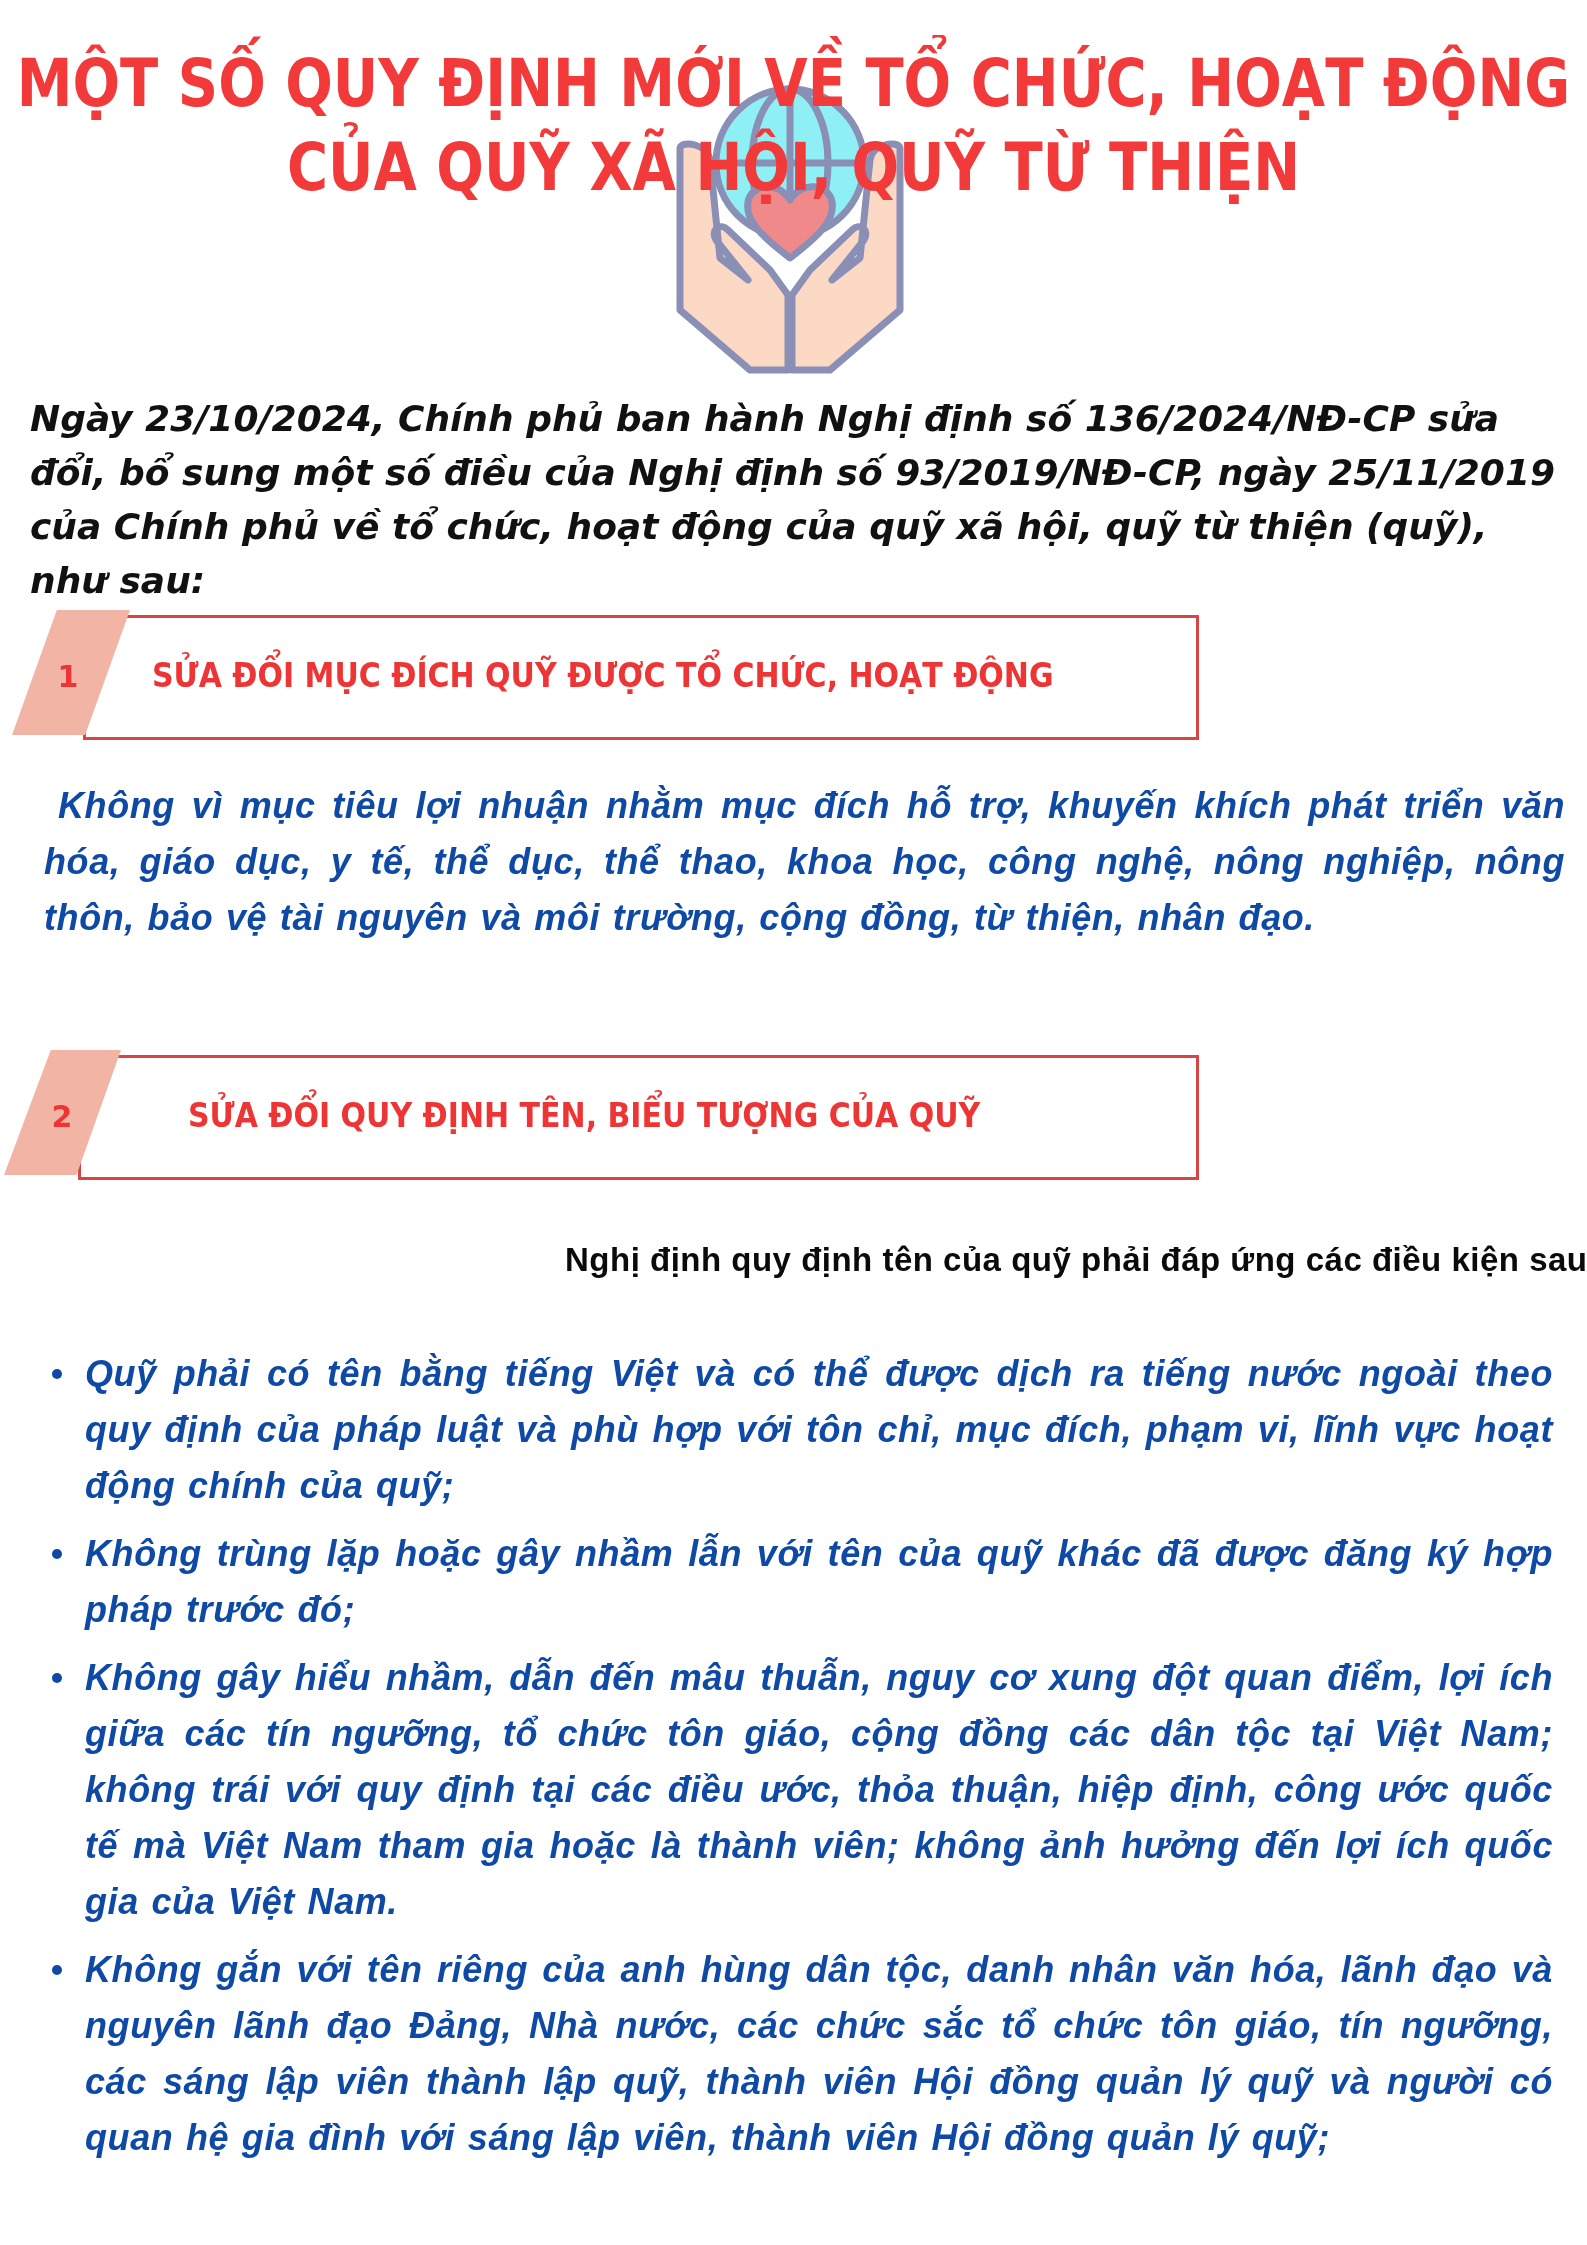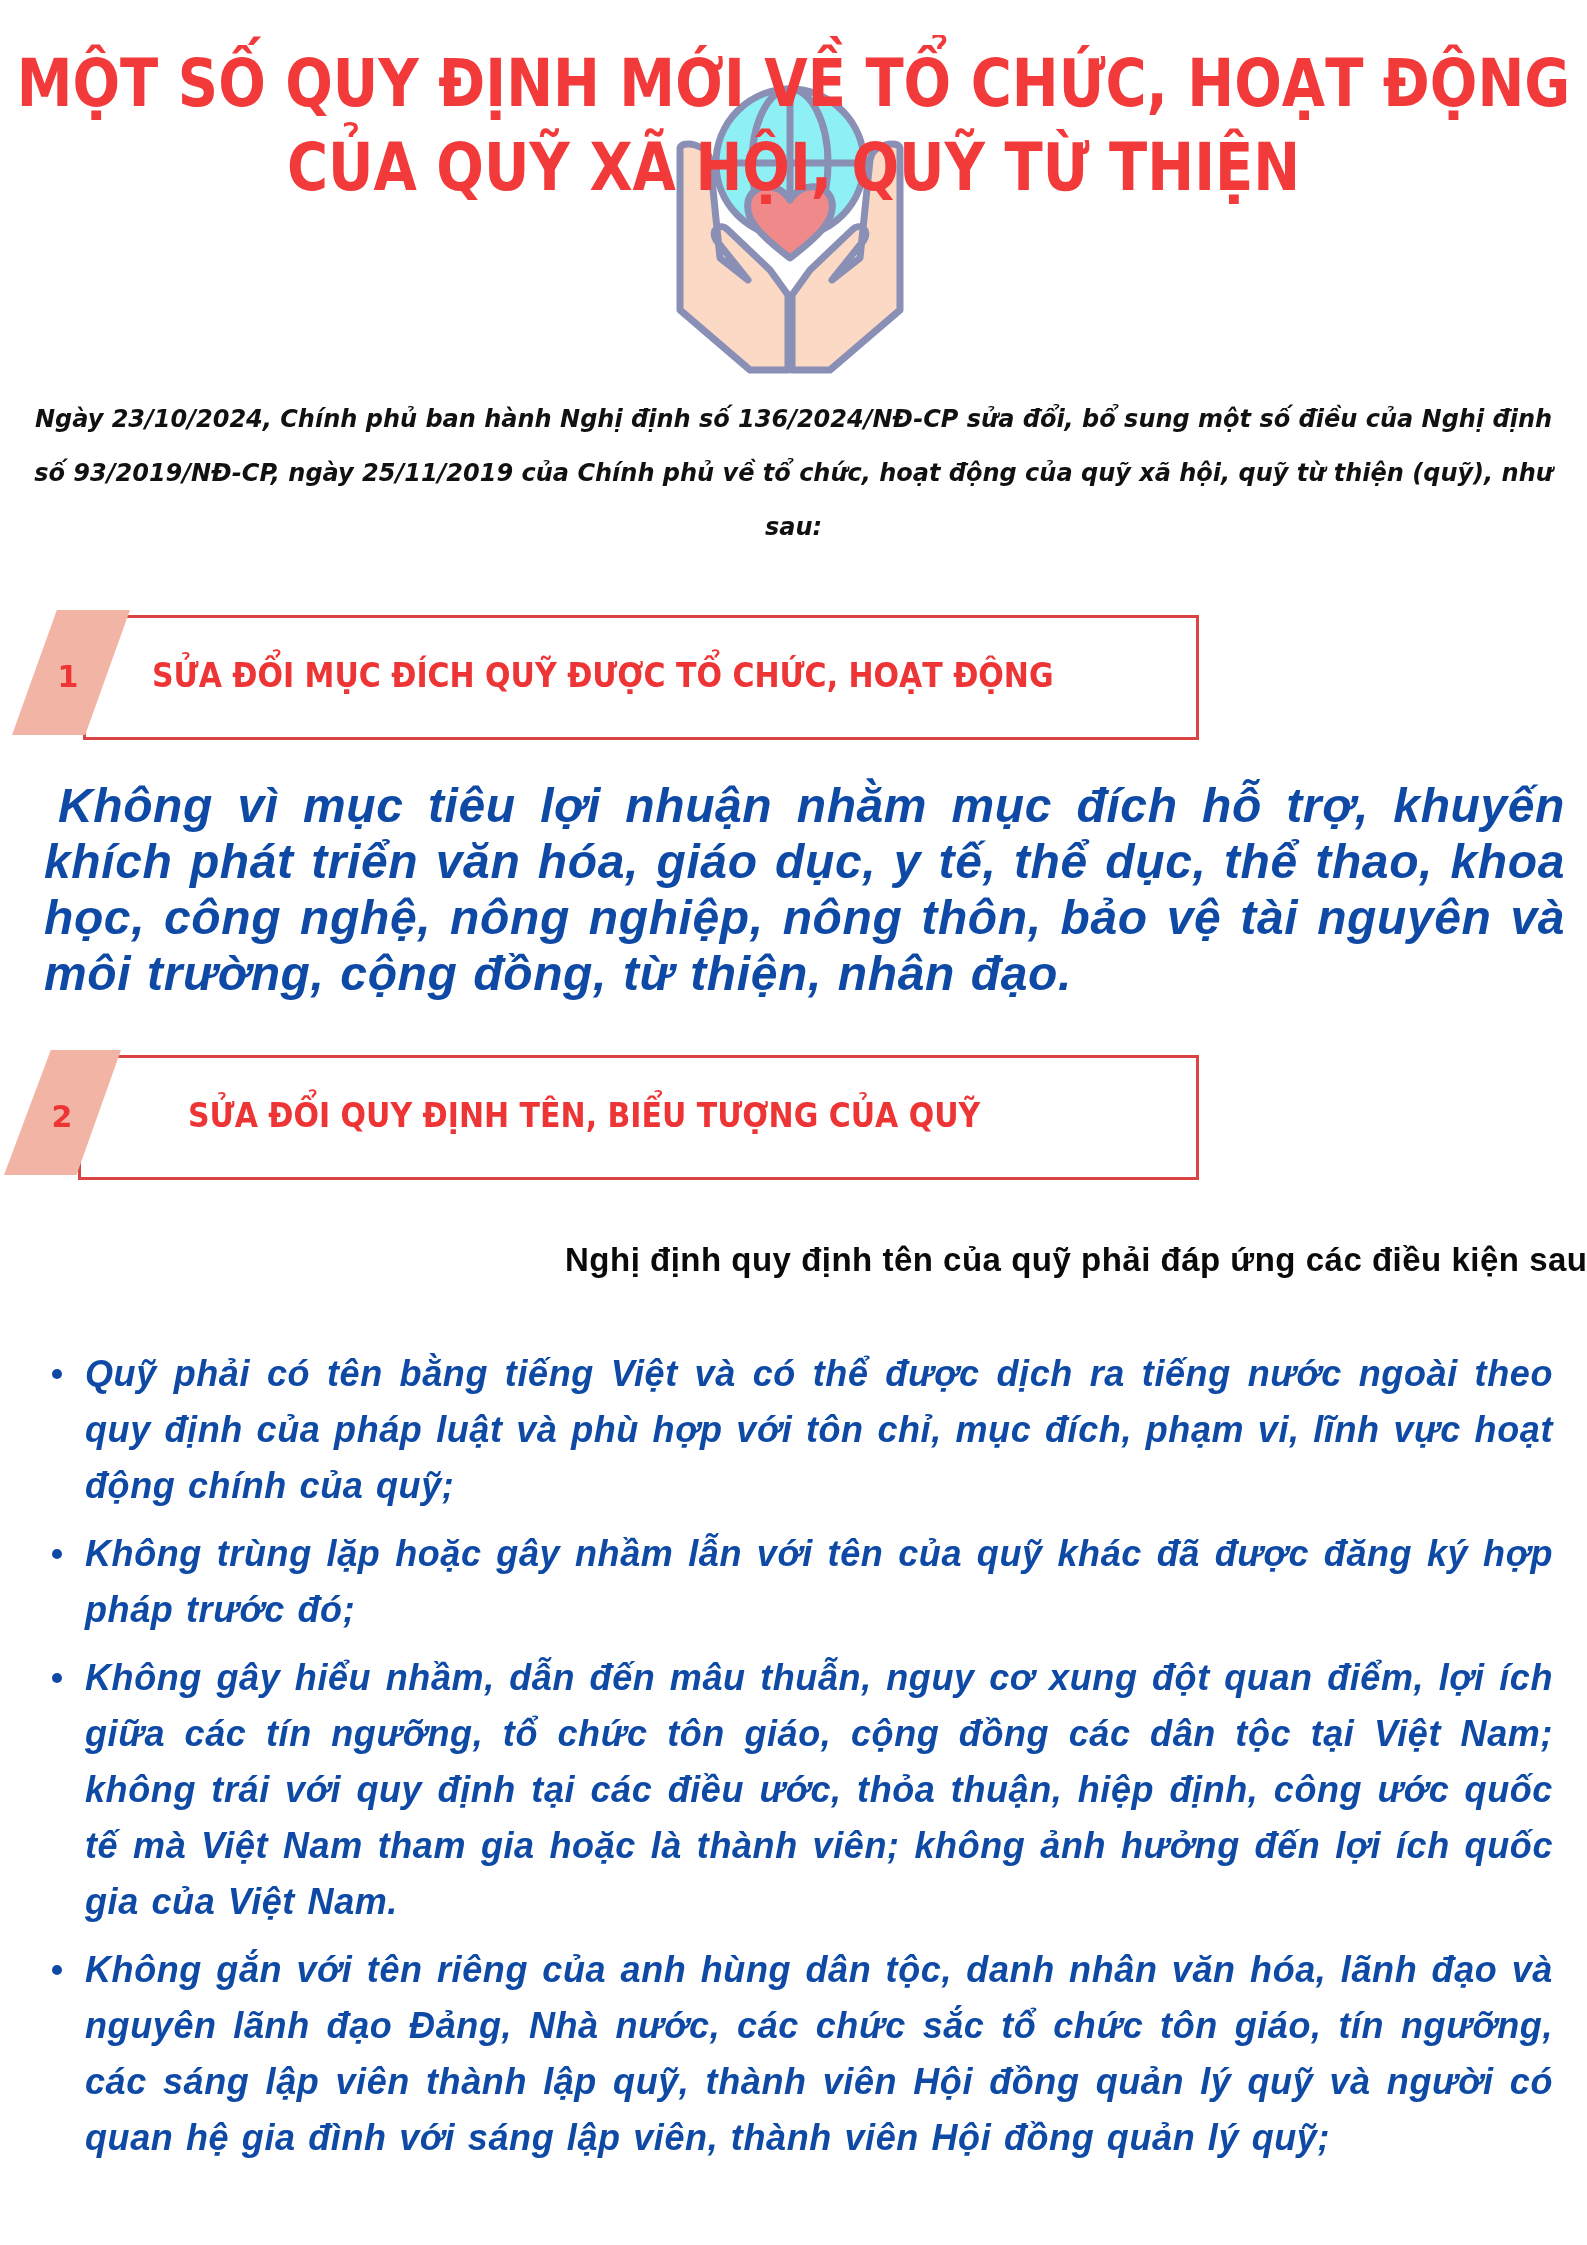--- a/index.html
+++ b/index.html
@@ -17,23 +17,23 @@
       font-size: 56px; line-height: 60px; letter-spacing: 0px;
       transform: scaleY(1.18); transform-origin: center top;
       margin: 0;
     }
     .title.l1 { top: 48px; }
     .title.l2 { top: 132px; }
 
     
     .intro {
       position: absolute; left: 30px; top: 392px; width: 1527px;
-      text-align: center; margin: 0;
+      margin: 0;
       font-family: "DejaVu Sans", sans-serif; font-weight: bold; font-style: italic;
-      font-size: 24px; line-height: 54px; color: #111111;
+      font-size: 36px; line-height: 54px; color: #111111;
     }
 
     
     .sec-head { position: absolute; left: 0; width: 1220px; height: 140px; }
     .sec-head .para {
       position: absolute; top: 0; height: 125px; background: #f2b5a5;
     }
     .sec-head .box {
       position: absolute; border: 3px solid #d94545; background: transparent; box-sizing: border-box;
     }
@@ -44,21 +44,21 @@
     .sec-head .label {
       position: absolute; font-family: "DejaVu Sans", sans-serif; font-weight: bold;
       color: #ee3535; text-transform: uppercase; font-size: 30px; line-height: 36px;
       white-space: nowrap; transform: scaleY(1.1); transform-origin: left center;
     }
 
     
     .body-text {
       position: absolute; margin: 0; text-align: justify;
       font-family: "Liberation Sans", sans-serif; font-weight: bold; font-style: italic;
-      font-size: 48px; line-height: 56px; color: #0e4aa5;
+      font-size: 36px; line-height: 56px; color: #0e4aa5;
       letter-spacing: 0.6px; word-spacing: 2px;
     }
     .s1-body { left: 44px; top: 778px; width: 1521px; text-indent: 14px; }
 
     .subhead {
       position: absolute; left: 0; width: 1587px; top: 1222px; margin: 12px; text-align: right;
       font-family: "Liberation Sans", sans-serif; font-weight: bold; font-size: 33px; line-height: 52px;
       color: #0a0a0a; letter-spacing: 0.5px;
     }
 

